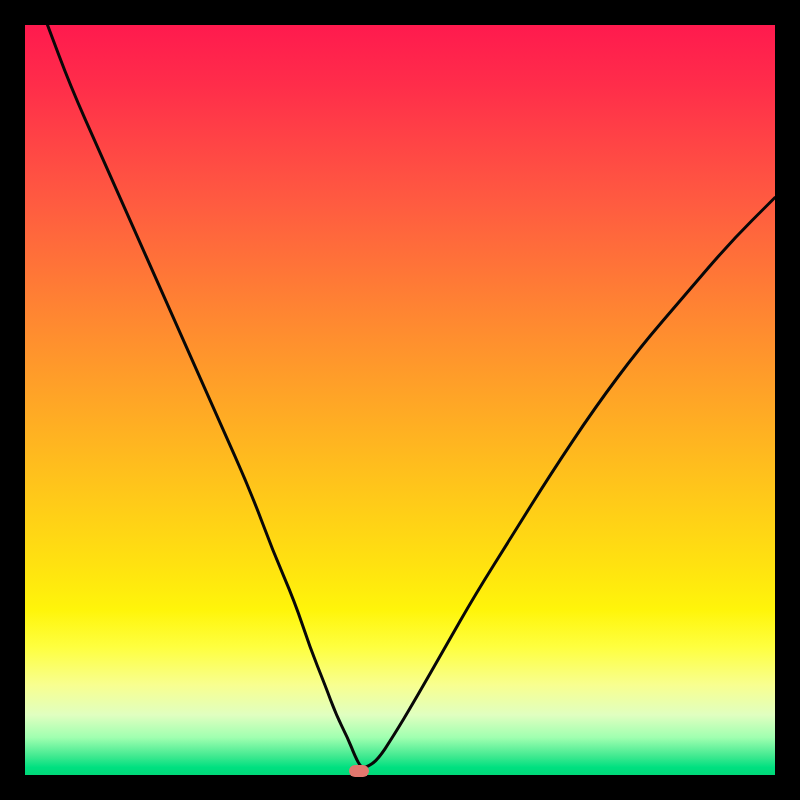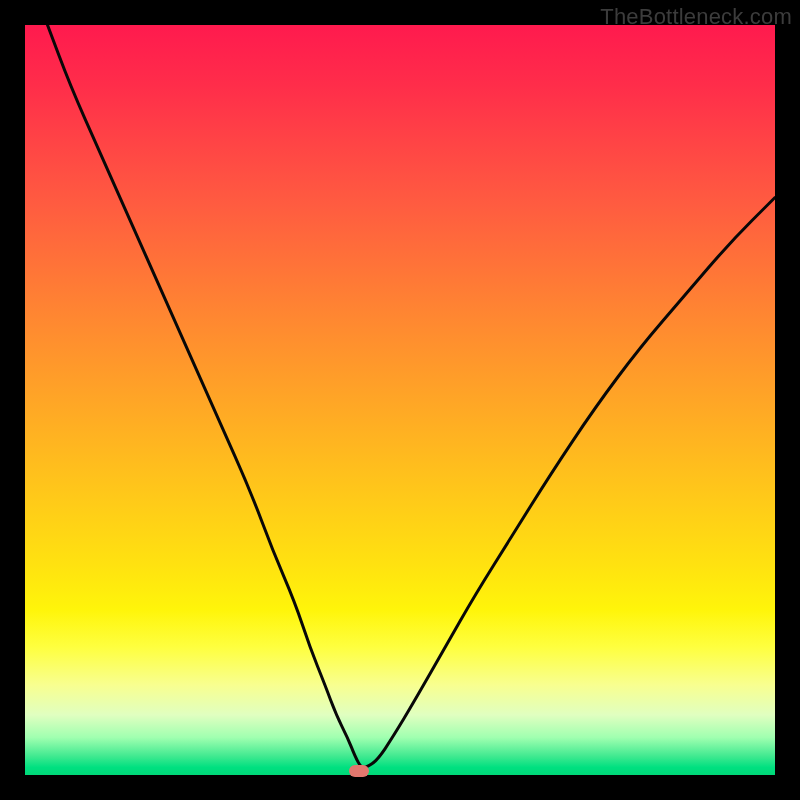--- a/index.html
+++ b/index.html
@@ -79,14 +79,13 @@
 
 <div class="outer-frame">
   <div class="plot-area"></div>
 
   <svg class="curve" viewBox="0 0 750 750" preserveAspectRatio="none">
     <path id="curve-path" d="M 22.5 0.0 Q 22.5 0.0 33.8 30.0 Q 45.0 60.0 60.0 93.8 Q 75.0 127.5 90.0 161.3 Q 105.0 195.0 120.0 228.8 Q 135.0 262.5 150.0 296.3 Q 165.0 330.0 180.0 363.8 Q 195.0 397.5 210.0 431.3 Q 225.0 465.0 236.3 495.0 Q 247.5 525.0 258.8 551.3 Q 270.0 577.5 277.5 600.0 Q 285.0 622.5 292.5 641.3 Q 300.0 660.0 305.6 675.0 Q 311.3 690.0 316.9 701.3 Q 322.5 712.5 326.3 721.9 Q 330.0 731.3 333.0 736.9 Q 336.0 742.5 338.6 742.5 Q 341.3 742.5 346.9 738.8 Q 352.5 735.0 360.0 723.8 Q 367.5 712.5 378.8 693.8 Q 390.0 675.0 405.0 648.8 Q 420.0 622.5 435.0 596.3 Q 450.0 570.0 468.8 540.0 Q 487.5 510.0 506.3 480.0 Q 525.0 450.0 547.5 416.3 Q 570.0 382.5 592.5 352.5 Q 615.0 322.5 637.5 296.3 Q 660.0 270.0 682.5 243.8 Q 705.0 217.5 727.5 195.0 T 750.0 172.5 " stroke="#080808" stroke-width="3" fill="none" stroke-linecap="round" stroke-linejoin="round"></path>
   </svg>
 
   <div class="marker" id="marker" style="left: 348.75px; top: 765.25px;"></div>
 
-  <div class="watermark">TheBottleneck.com</div>
 </div>
 
 </body></html>

